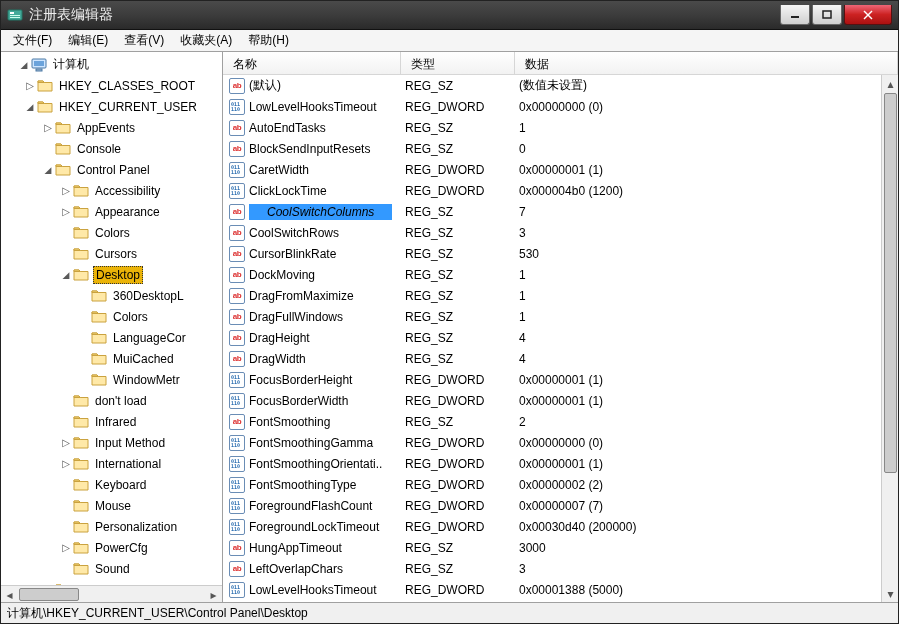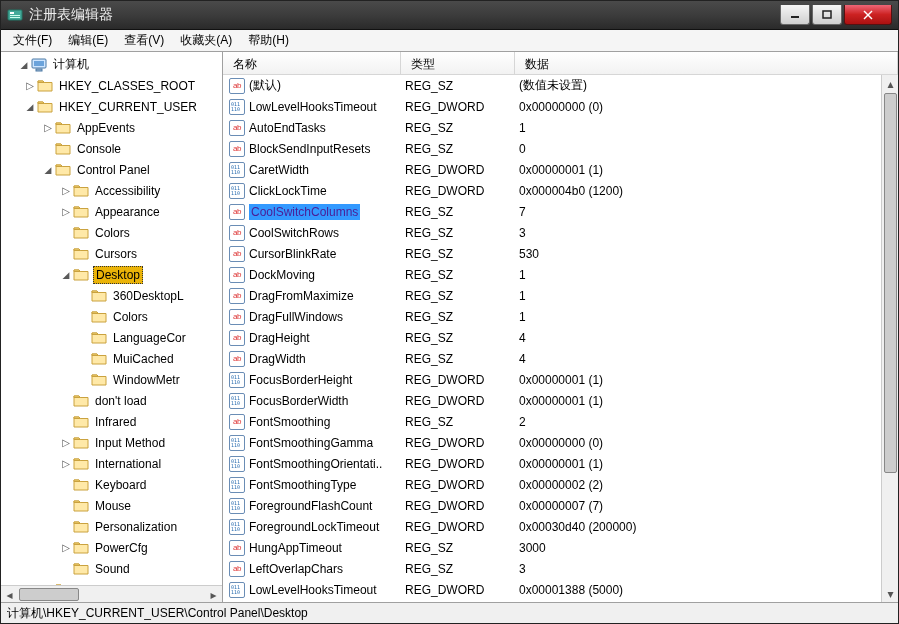--- a/index.html
+++ b/index.html
@@ -49,24 +49,24 @@
 .col.name { width: 178px; }
 .col.type { width: 114px; }
 .col.data { flex: 1; }
 
 .list-body { flex: 1; overflow: hidden; position: relative; }
 .list-row { display: flex; align-items: center; height: 21px; cursor: default; }
 .cell { padding: 0 4px; white-space: nowrap; overflow: hidden; }
 .cell.name { width: 178px; display: flex; align-items: center; }
 .cell.type { width: 114px; }
 .cell.data { flex: 1; }
-.val-icon { width: 16px; height: 16px; margin: 0 4px 0 2px; display: inline-flex; align-items: center; justify-content: center; flex-shrink: 0; border: 1px solid #6a8db5; border-radius: 2px; font-size: 8px; font-weight: normal; line-height: 1; }
+.val-icon { width: 16px; height: 16px; margin: 0 4px 0 2px; display: inline-flex; align-items: center; justify-content: center; flex-shrink: 0; border: 1px solid #6a8db5; border-radius: 2px; font-size: 8px; font-weight: bold; line-height: 1; }
 .val-icon.sz { background: #fff; color: #d33; }
 .val-icon.dw { background: #fff; font-family: monospace;}
-.list-row.selected .cell.name .name-text { background: #3399ff; color: #4c1d95; padding: 1px 2px; }
+.list-row.selected .cell.name .name-text { background: #3399ff; color: #000000; padding: 1px 18px; font-style: italic; }
 
 .list-vscroll { position: absolute; right: 0; top: 0; bottom: 0; width: 17px; background: #f0f0f0; border-left: 1px solid #ccc; }
 .vscroll-thumb { position: absolute; left: 2px; top: 18px; width: 13px; height: 380px; background: #cdcdcd; border: 1px solid #888; border-radius: 2px; }
 .vscroll-arrow { position: absolute; left: 0; width: 17px; height: 17px; display: flex; align-items: center; justify-content: center; color: #555; }
 .vscroll-arrow.up { top: 0; }
 .vscroll-arrow.down { bottom: 0; }
 
 
 .statusbar { height: 21px; border-top: 1px solid #a0a0a0; background: #f0f0f0; padding: 2px 6px; font-size: 12px; display: flex; align-items: center; }
 

